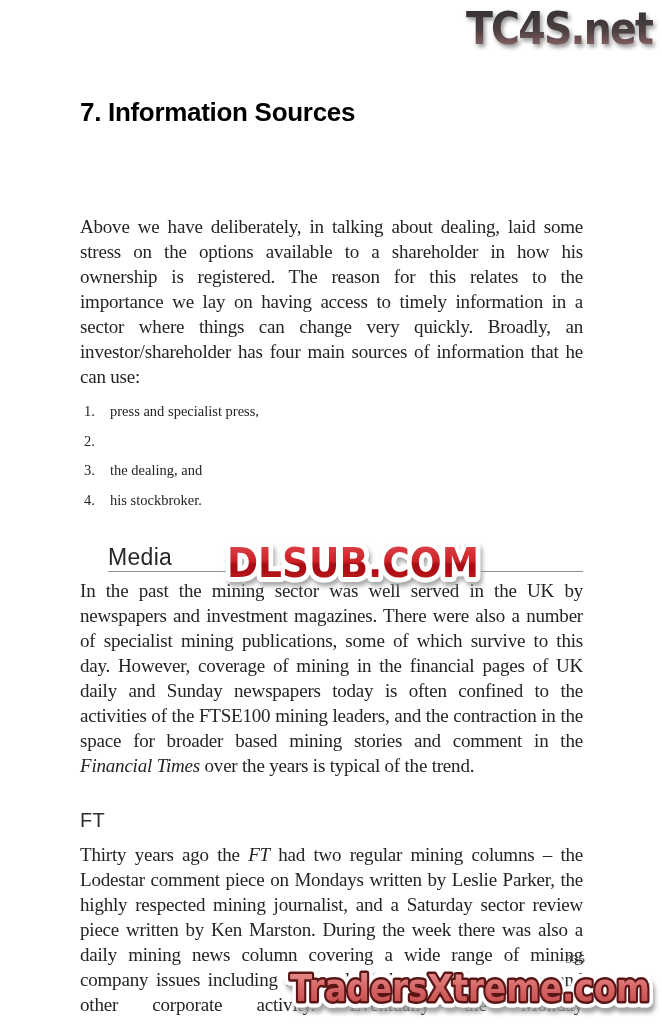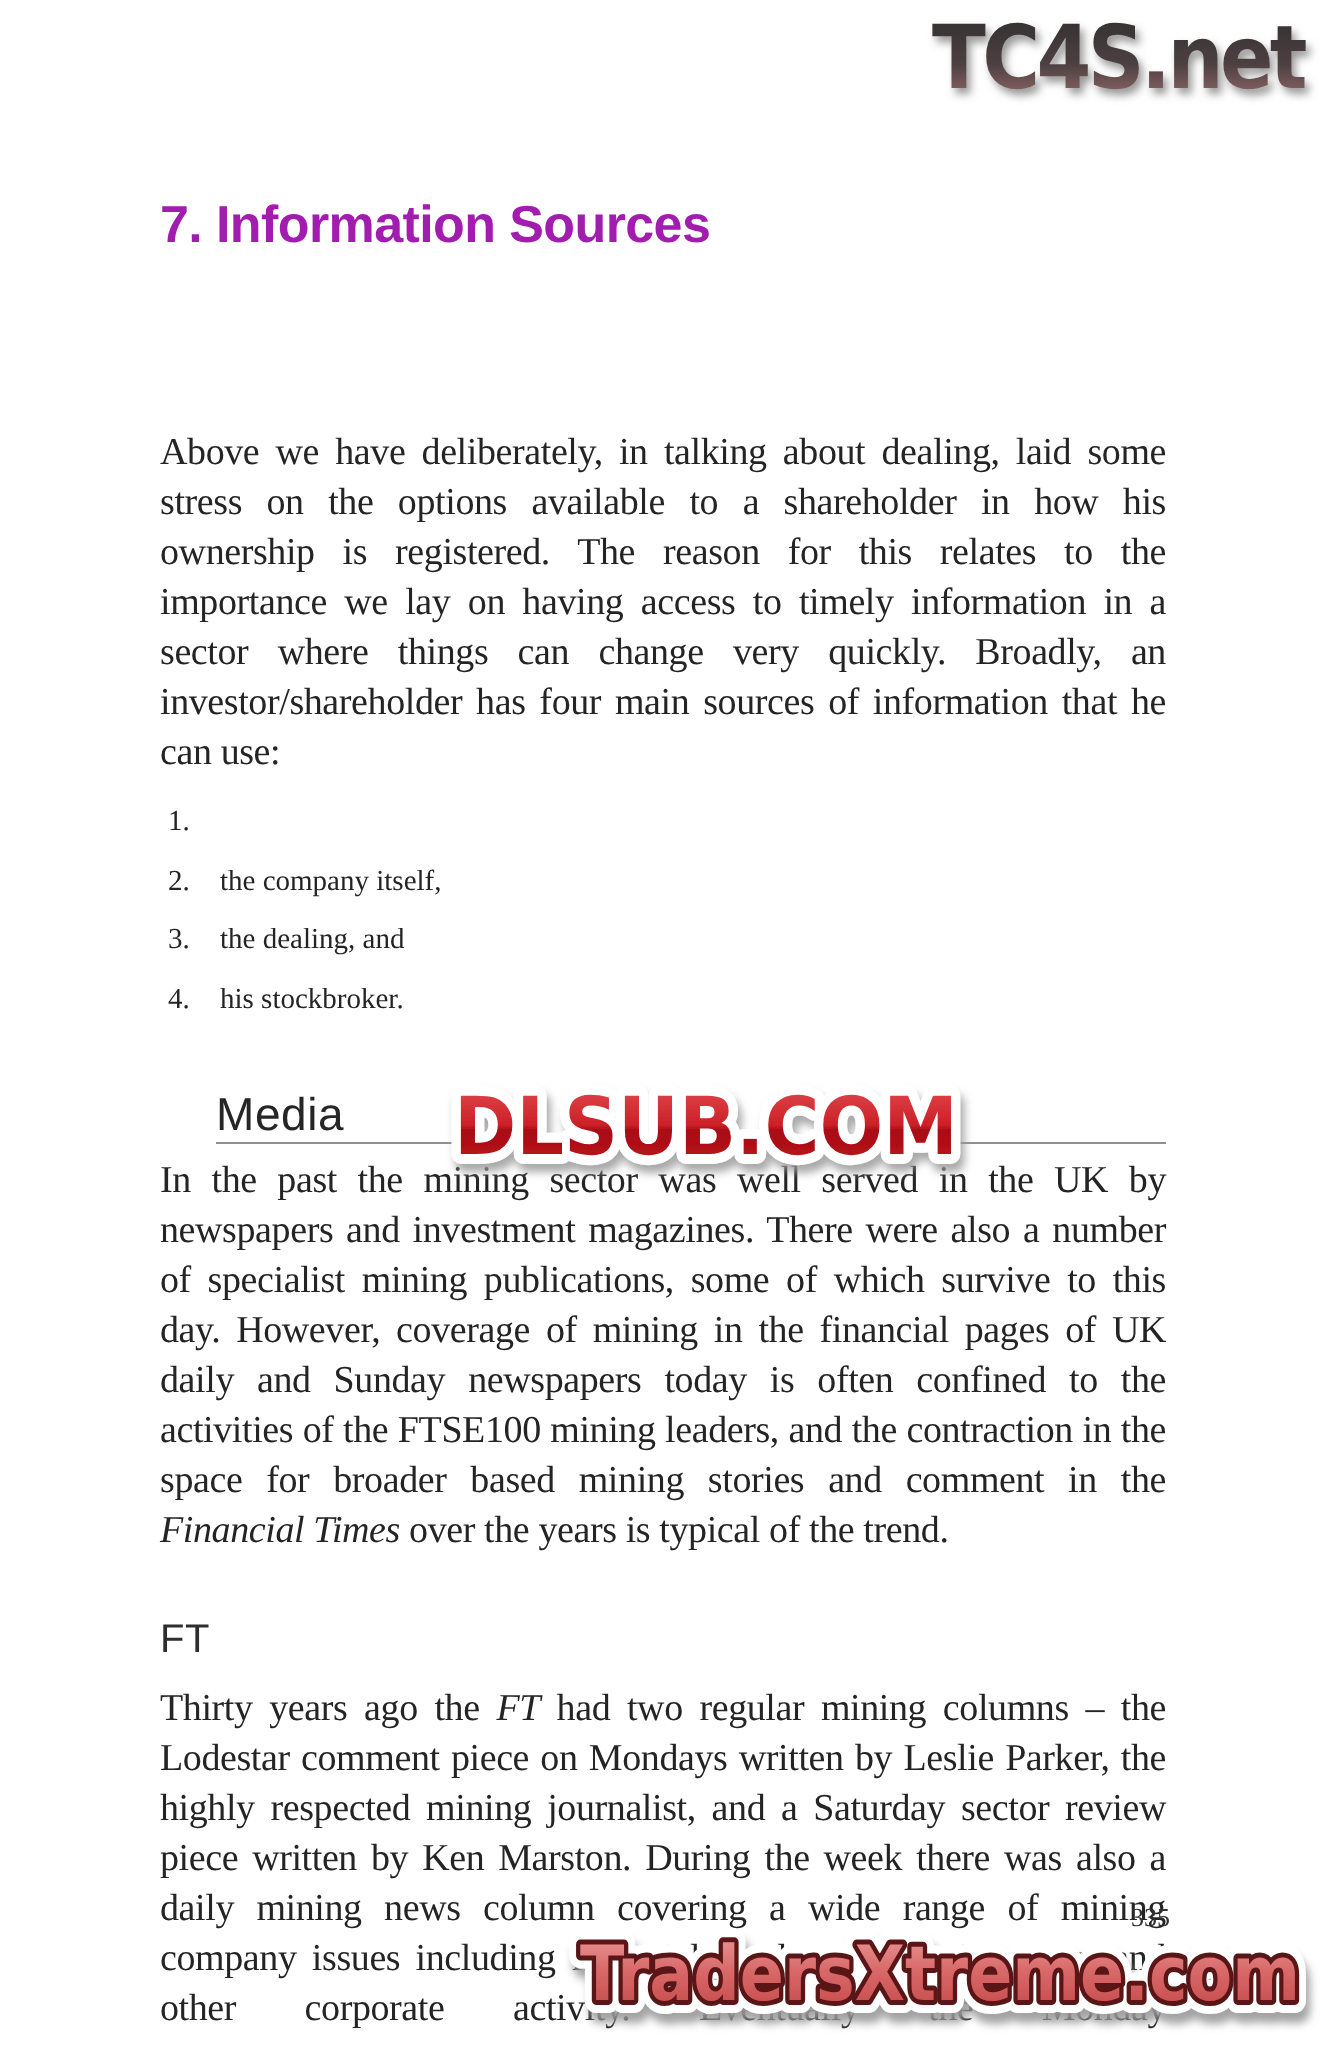--- a/index.html
+++ b/index.html
@@ -5,21 +5,21 @@
   html,body{margin:0;padding:0;}
   body{background:#e9e9e9;font-family:"Liberation Serif",serif;}
   .page{
     position:relative;width:662px;height:1024px;background:#ffffff;
     overflow:hidden;margin:0 auto;
   }
   .content{width:503px;margin-left:80px;}
   .chapter-title{
     margin:99px 0 0 0;font-family:"Liberation Sans",sans-serif;
     font-weight:700;font-size:26px;line-height:26px;letter-spacing:-0.3px;
-    color:#a21caf;
+    color:#000000;
   }
   .body-par{
     margin:0;color:#242424;font-family:"Liberation Serif",serif;
     font-size:19px;line-height:25px;text-align:justify;
     letter-spacing:-0.2px;
   }
   .par-intro{margin-top:89px;}
   .sources-list{
     list-style:none;margin:10px 0 0 0;padding:0;
     color:#242424;font-size:14.5px;line-height:25px;
@@ -75,24 +75,24 @@
 
   <div class="content">
 
     <h1 class="chapter-title">7. Information Sources</h1>
 
     <p class="body-par par-intro">Above we have deliberately, in talking about dealing, laid some stress on the options available to a shareholder in how his ownership is registered. The reason for this relates to the importance we lay on having access to timely information in a sector where things can change very quickly. Broadly, an investor/shareholder has four main sources of information that he can use:</p>
 
     <ol class="sources-list">
       <li>
         <span class="li-num">1.</span>
+        <span>press and specialist press,</span>
       </li>
       <li>
         <span class="li-num">2.</span>
-        <span>the company itself,</span>
       </li>
       <li>
         <span class="li-num">3.</span>
         <span>the dealing, and</span>
       </li>
       <li>
         <span class="li-num">4.</span>
         <span>his stockbroker.</span>
       </li>
     </ol>

